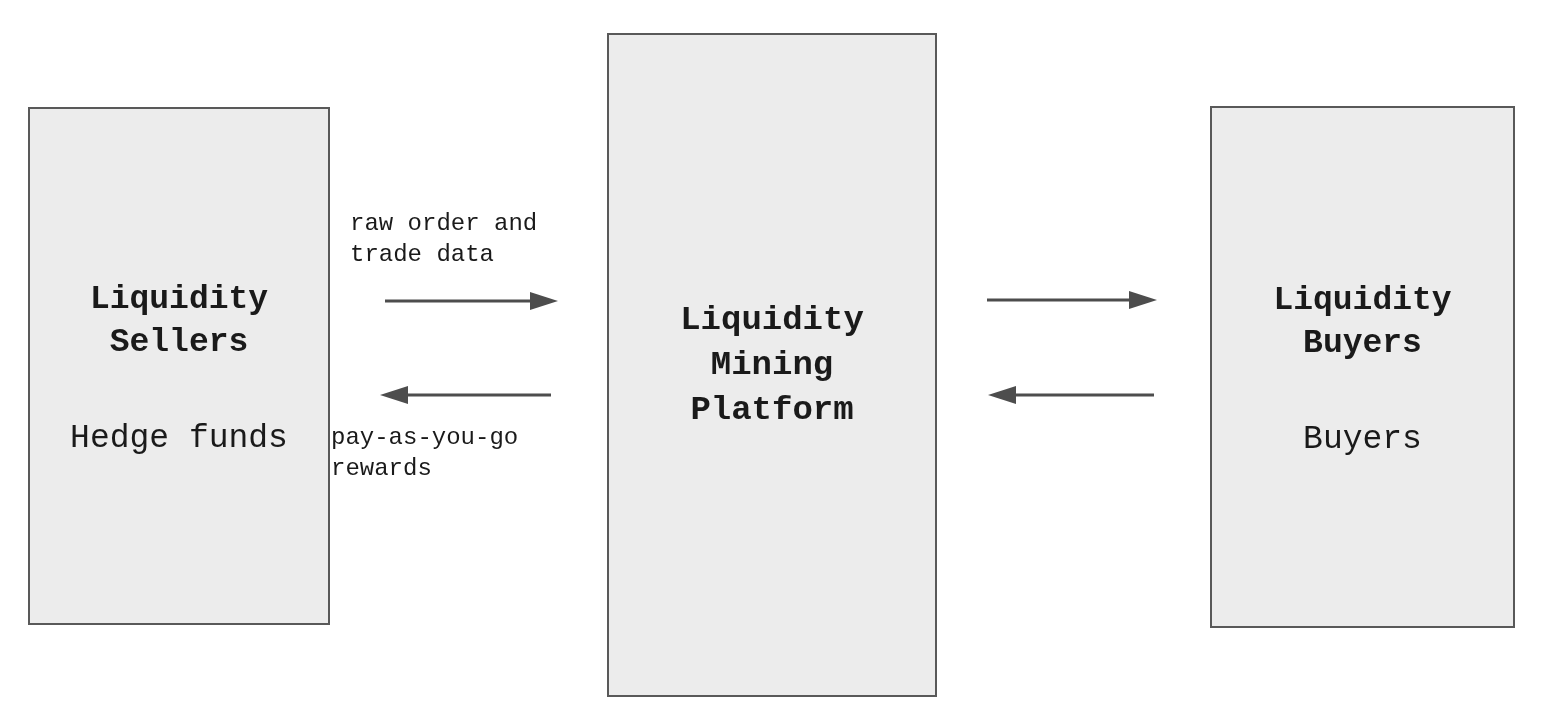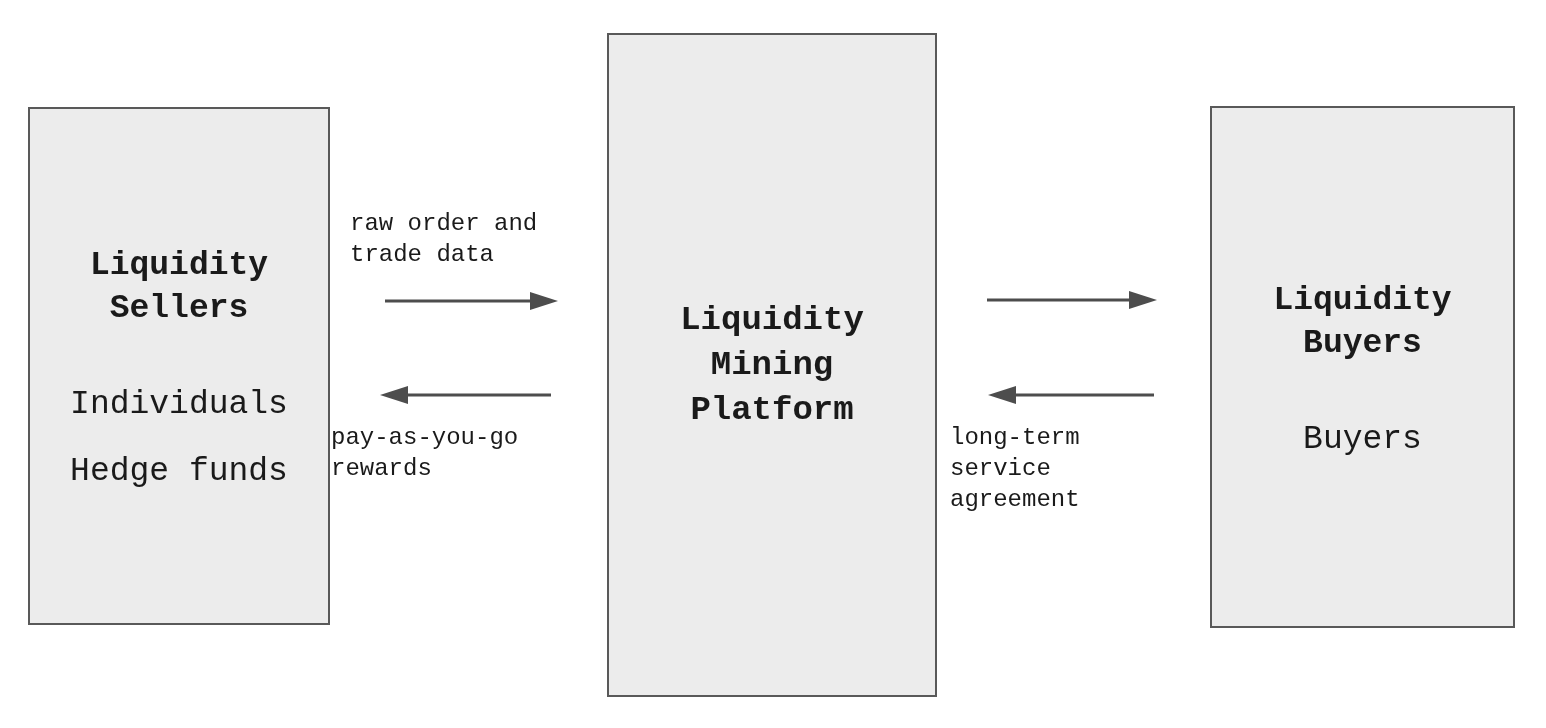--- a/index.html
+++ b/index.html
@@ -73,21 +73,20 @@
   .arrow-head { fill: var(--arrow, #4d4d4d); }
 </style>
 </head>
 <body>
 
 <div class="canvas">
 
   <div class="node-box box-sellers">
     <div class="node-title">Liquidity
 Sellers</div>
-    <div class="node-item">Individuals</div>
     <div class="node-item">Hedge funds</div>
   </div>
 
   <div class="node-box box-platform">
     <div class="node-title">Liquidity
 Mining
 Platform</div>
   </div>
 
   <div class="node-box box-buyers">
@@ -116,17 +115,14 @@
     <g>
       <line class="arrow-line" x1="1154" y1="395" x2="1010" y2="395"></line>
       <polygon class="arrow-head" points="1016,386 988,395 1016,404"></polygon>
     </g>
   </svg>
 
   <div class="edge-label label-raw-order">raw order and
 trade data</div>
   <div class="edge-label label-pay-as-you-go">pay-as-you-go
 rewards</div>
-  <div class="edge-label label-long-term">long-term
-service
-agreement</div>
 
 </div>
 
 </body></html>

